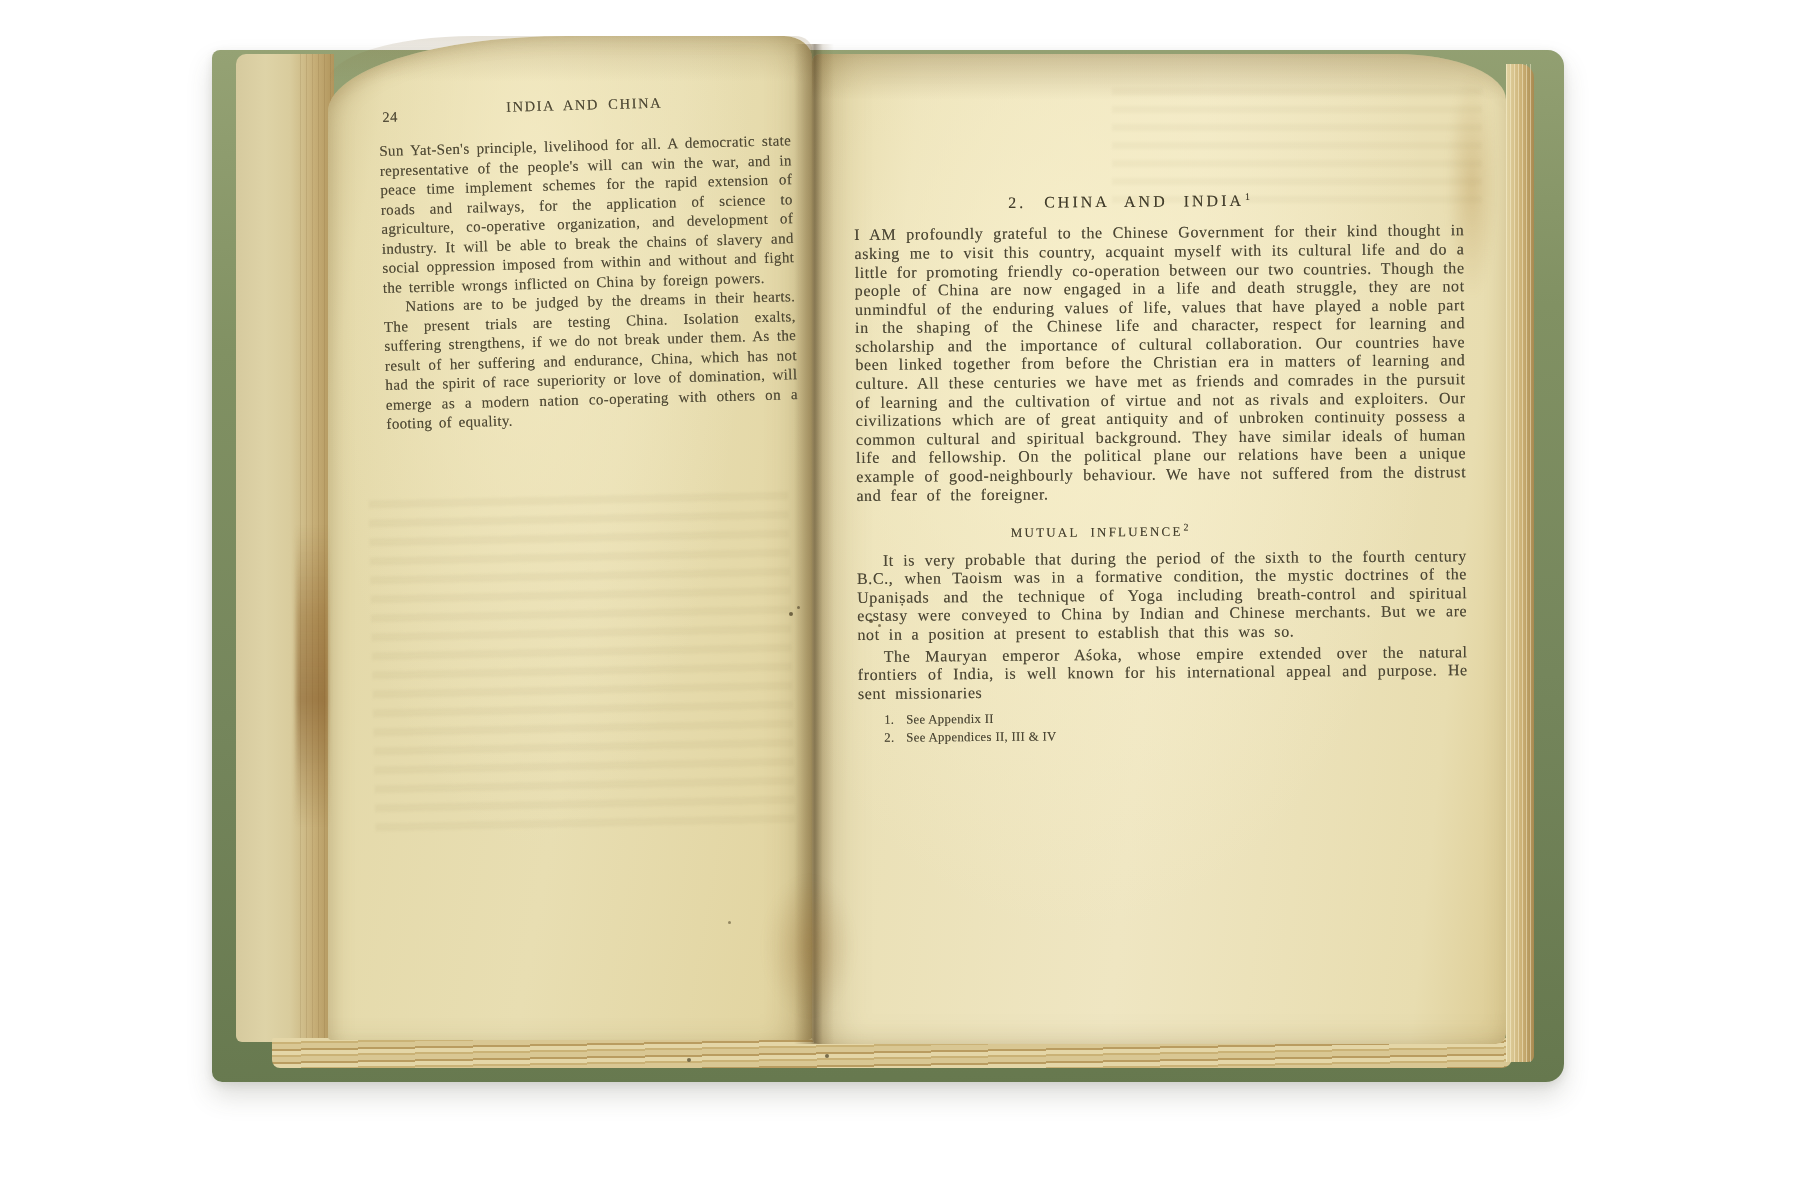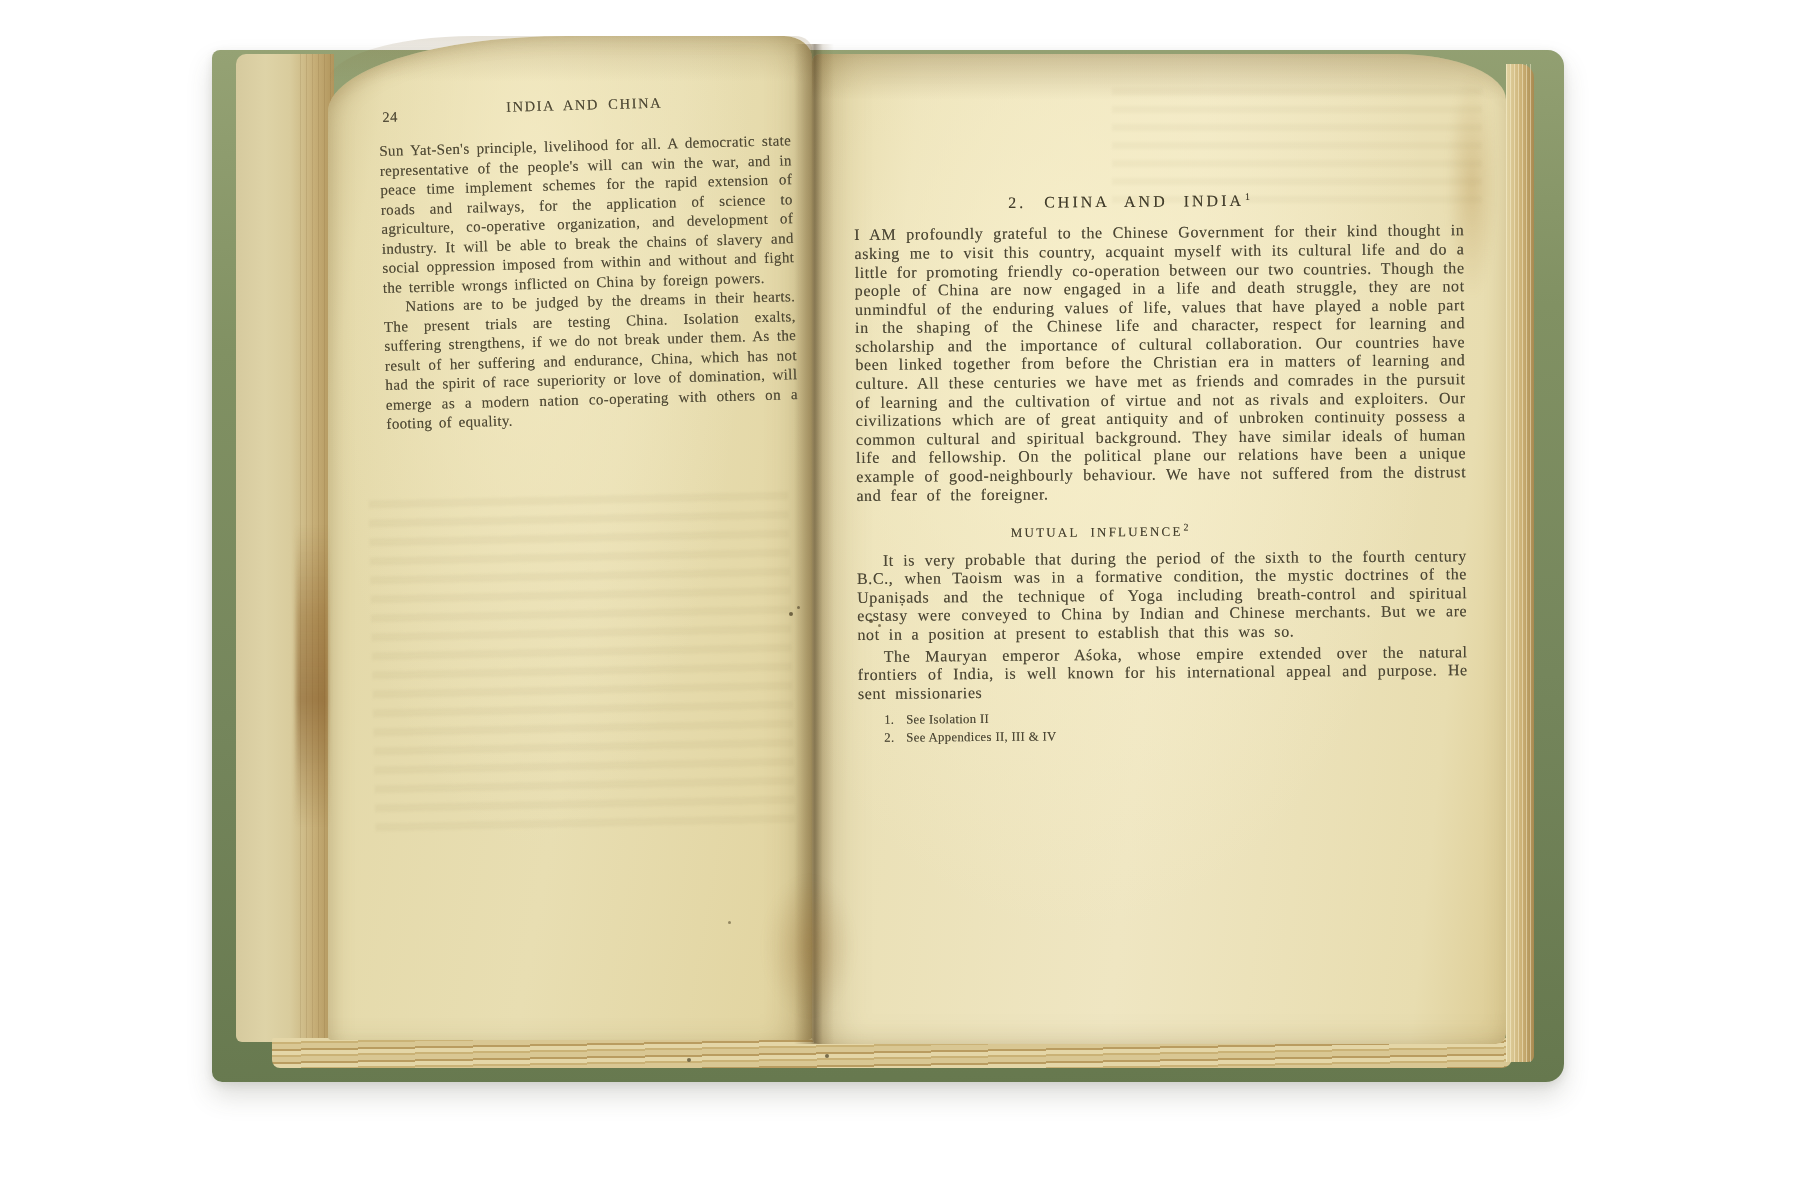--- a/index.html
+++ b/index.html
@@ -207,21 +207,21 @@
         <span>2.</span><span class="chapter-title">CHINA AND INDIA</span><sup>1</sup>
       </div>
       <p class="para no-indent opening">I AM profoundly grateful to the Chinese Government for their kind thought in asking me to visit this country, acquaint myself with its cultural life and do a little for promoting friendly co-operation between our two countries.  Though the people of China are now engaged in a life and death struggle, they are not unmindful of the enduring values of life, values that have played a noble part in the shaping of the Chinese life and character, respect for learning and scholarship and the importance of cultural collaboration. Our countries have been linked together from before the Christian era in matters of learning and culture.  All these centuries we have met as friends and comrades in the pursuit of learning and the cultivation of virtue and not as rivals and exploiters.  Our civilizations which are of great antiquity and of unbroken continuity possess a common cultural and spiritual background.  They have similar ideals of human life and fellowship.  On the political plane our relations have been a unique example of good-neighbourly behaviour.  We have not suffered from the distrust and fear of the foreigner.</p>
       <div class="section-heading">
         <span>MUTUAL INFLUENCE</span><sup>2</sup>
       </div>
       <p class="para indent">It is very probable that during the period of the sixth to the fourth century B.C., when Taoism was in a formative condition, the mystic doctrines of the Upaniṣads and the technique of Yoga including breath-control and spiritual ecstasy were conveyed to China by Indian and Chinese merchants.  But we are not in a position at present to establish that this was so.</p>
       <p class="para indent mauryan">The Mauryan emperor Aśoka, whose empire extended over the natural frontiers of India, is well known for his international appeal and purpose.  He sent missionaries</p>
       <div class="footnotes">
         <div class="footnote">
-          <span class="fn-num">1.</span><span>See Isolation II</span>
+          <span class="fn-num">1.</span><span>See Appendix II</span>
         </div>
         <div class="footnote">
           <span class="fn-num">2.</span><span>See Appendices II, III &amp; IV</span>
         </div>
       </div>
     </div>
 
   </div>
 </div>
 

